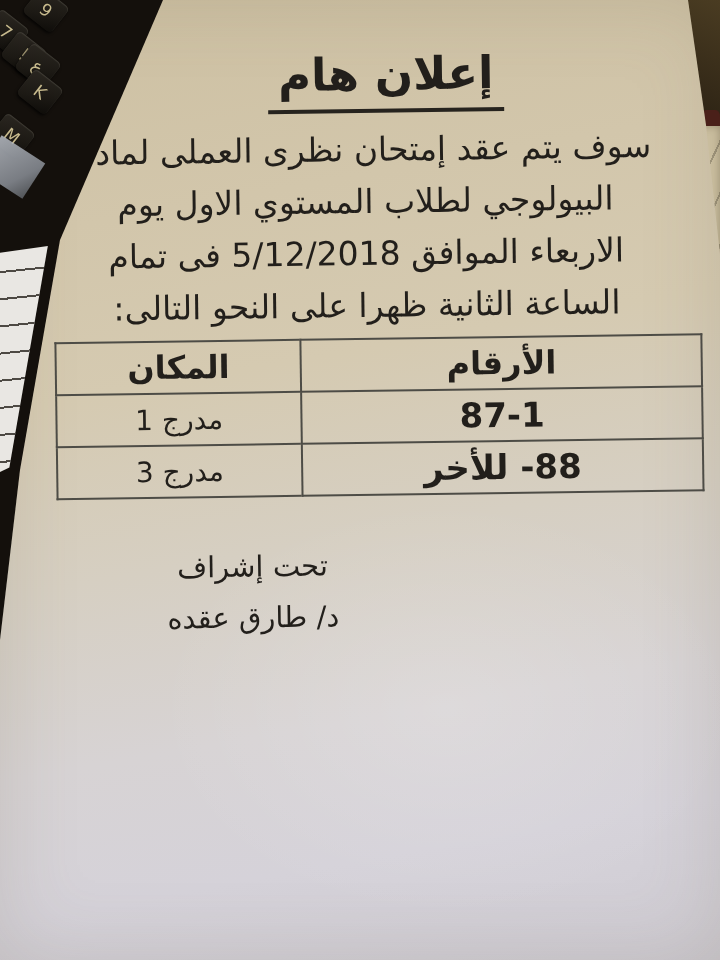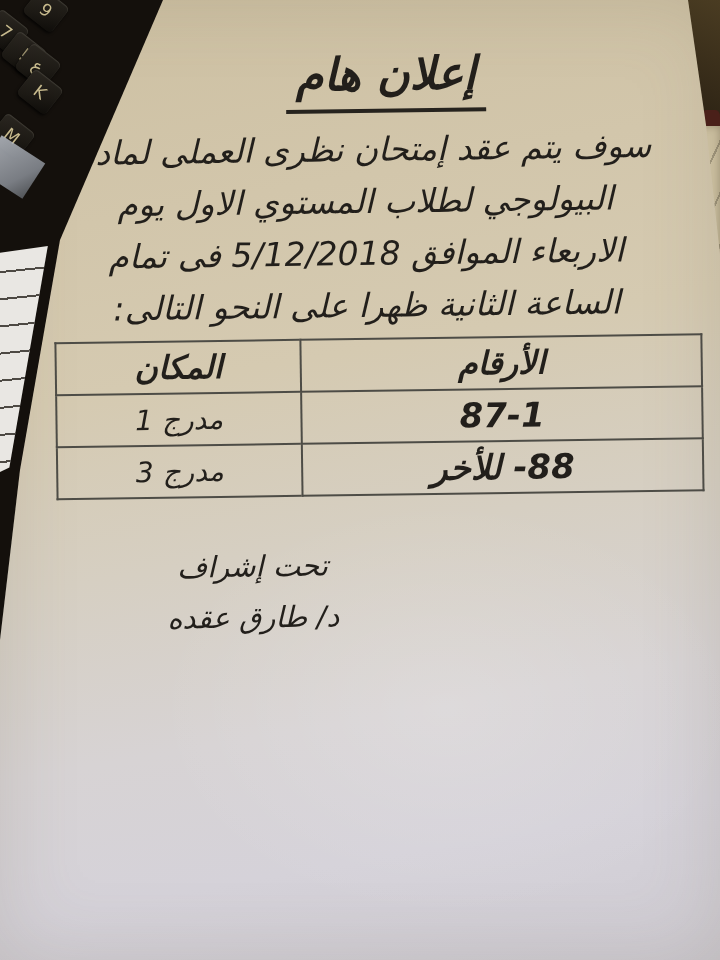--- a/index.html
+++ b/index.html
@@ -53,21 +53,20 @@
       #e9e7e3;
     clip-path:polygon(0 3%,92% 0,18% 98%,0 100%);
   }
   
   .paper{
     position:absolute;inset:0;z-index:3;
     background:linear-gradient(170deg,
       #cdc0a2 0%,#d2c6ab 22%,#d5cab1 38%,#d6cfc2 55%,#d7d3d4 72%,#d5d2d9 85%,#cfccd3 100%);
     clip-path:polygon(163px 0,688px 0,706px 125px,720px 255px,720px 960px,0 960px,0 640px,20px 470px,60px 240px);
     box-shadow:inset 0 0 80px rgba(110,100,80,.18);
-    font-style:italic;
   }
   .paper-sheen{
     position:absolute;inset:0;pointer-events:none;
     background:radial-gradient(ellipse 420px 300px at 62% 74%,rgba(255,255,255,.16),transparent 70%);
   }
   
   .doc{
     position:absolute;inset:0;direction:rtl;color:#221f1b;
     transform:rotate(-0.8deg);transform-origin:50% 40%;
   }

